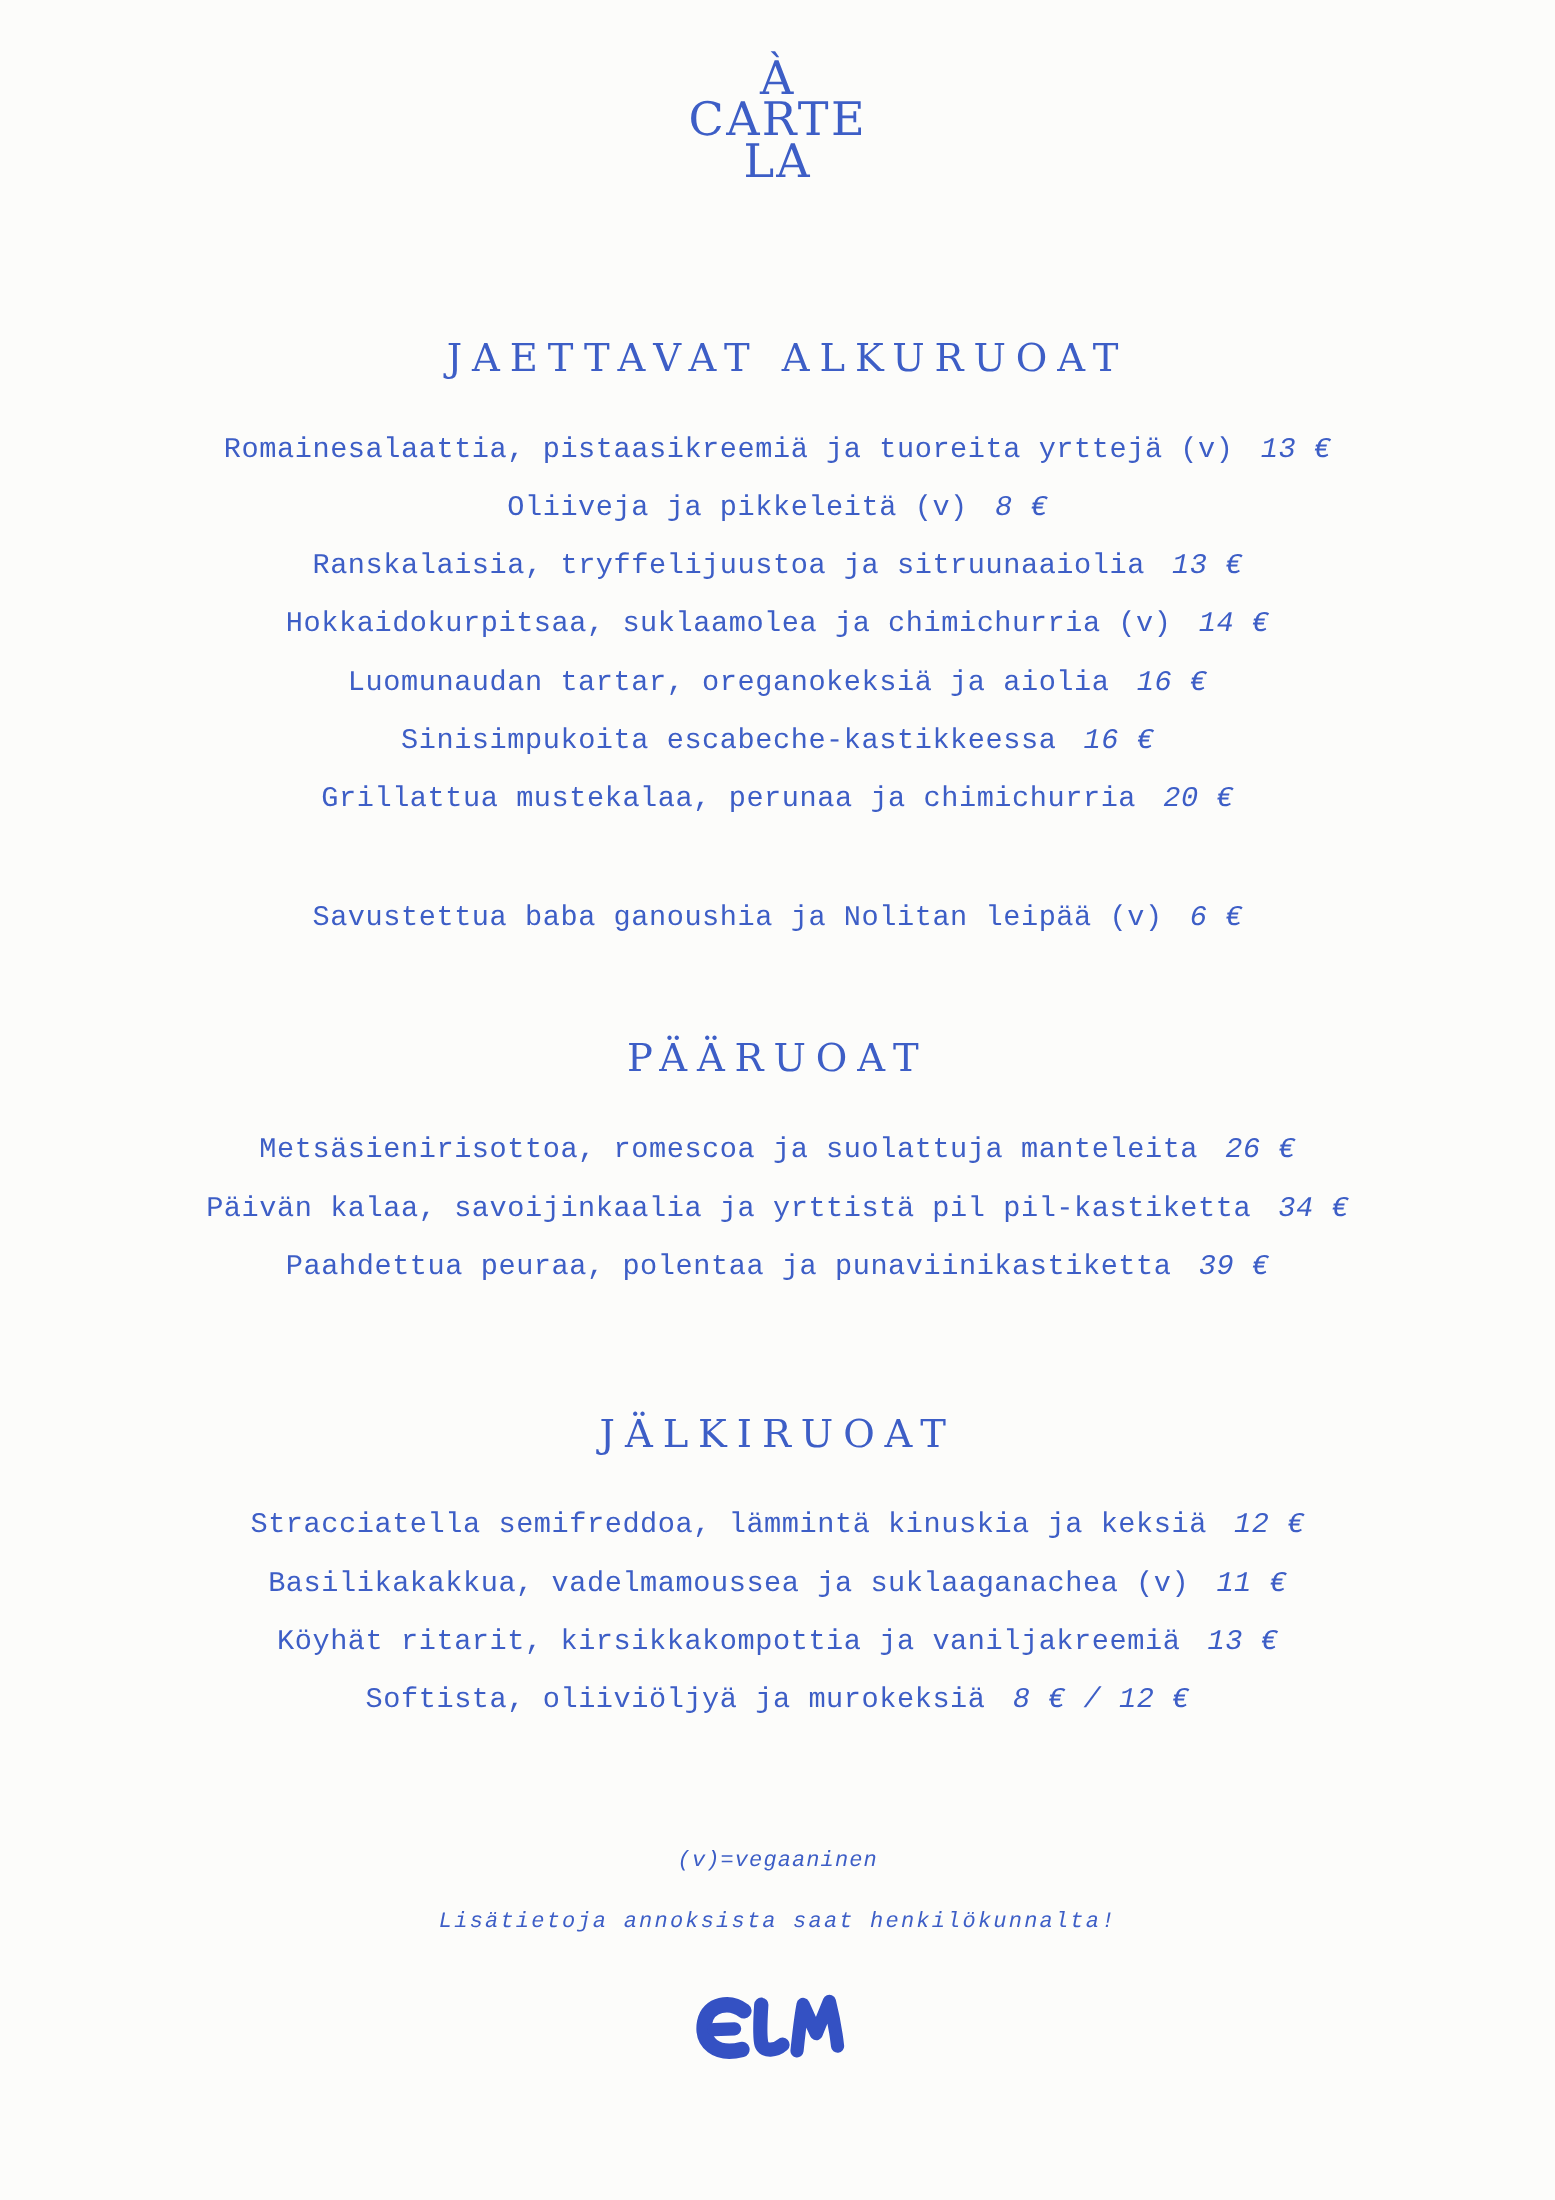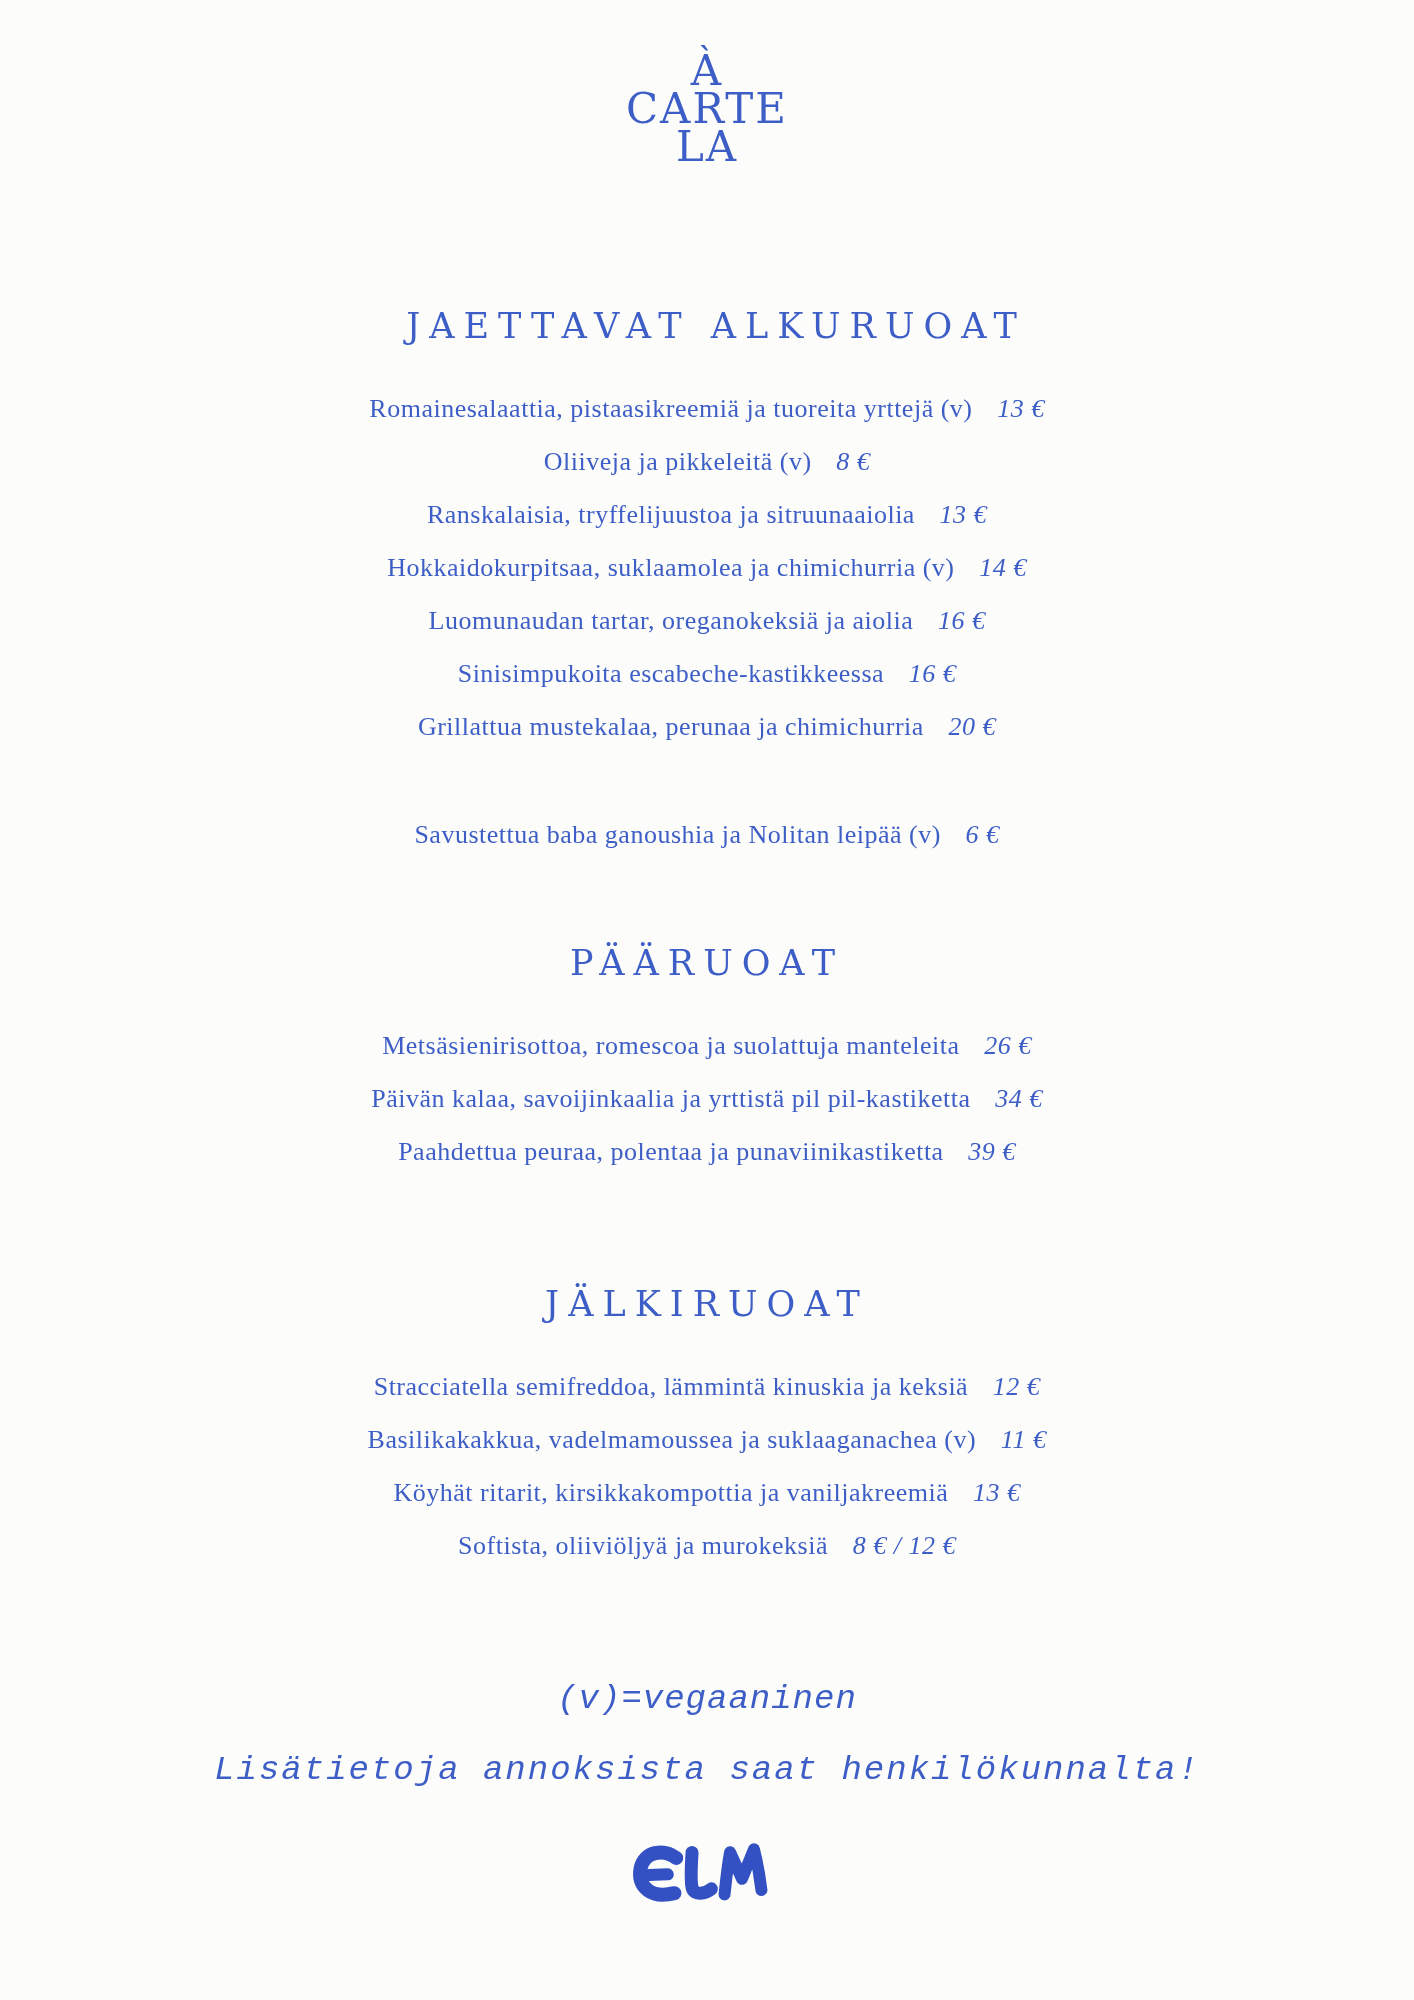--- a/index.html
+++ b/index.html
@@ -19,26 +19,26 @@
   .title div{font-size:42px;line-height:38px;letter-spacing:2px;}
   
   h2{
     font-family:"DejaVu Serif","Liberation Serif",serif;
     font-weight:normal;font-size:35px;line-height:44px;
     letter-spacing:9px;margin:104px 0 0;
   }
   #sections section:nth-child(1) h2{margin-top:138px;padding-left:18px;}
   #sections section:nth-child(2) h2{margin-top:80px;}
   
-  .items{margin-top:34px;font-family:Liberation Serif, serif;}
+  .items{margin-top:34px;}
   .item{line-height:53px;font-size:26px;letter-spacing:.5px;white-space:nowrap;}
   .item.gap-before{margin-top:55px;}
   .item-price{font-style:italic;margin-left:.95em;}
   
-  .note{font-style:italic;font-size:34px;}
+  .note{font-style:italic;font-size:20px;}
   .vegan-note{margin-top:108px;letter-spacing:1px;}
   .staff-note{margin-top:33px;letter-spacing:2px;}
   
   .logo{margin-top:50px;}
   .logo svg{transform:rotate(-2deg);}
 </style>
 </head>
 <body>
 
 <div class="page">

